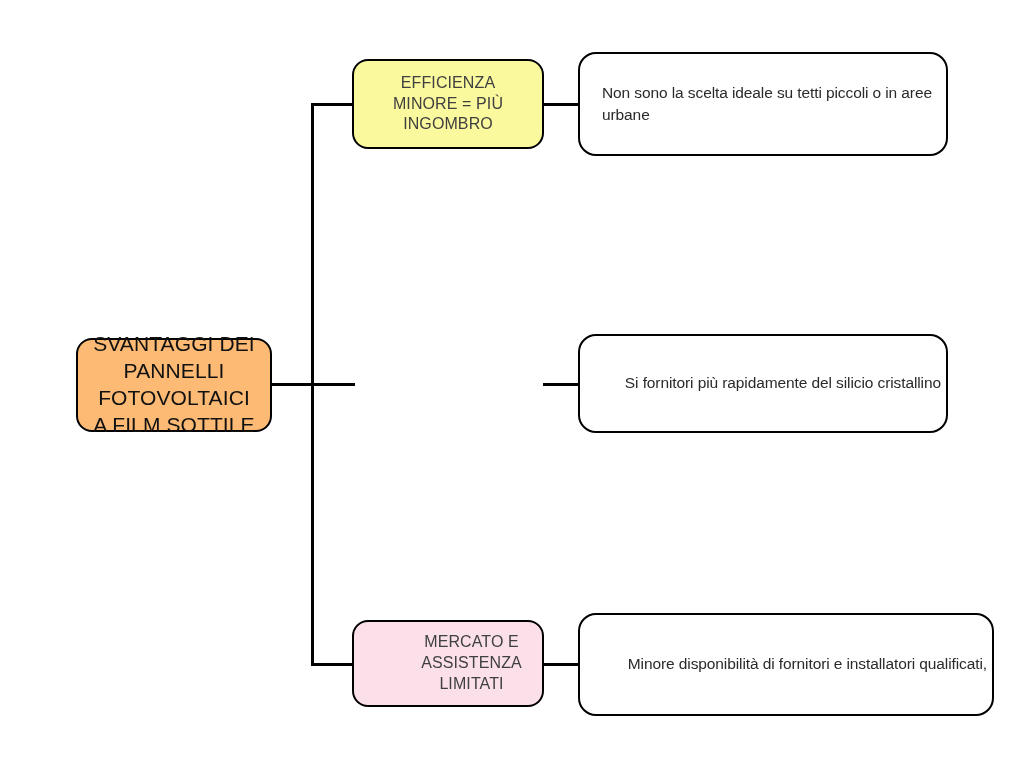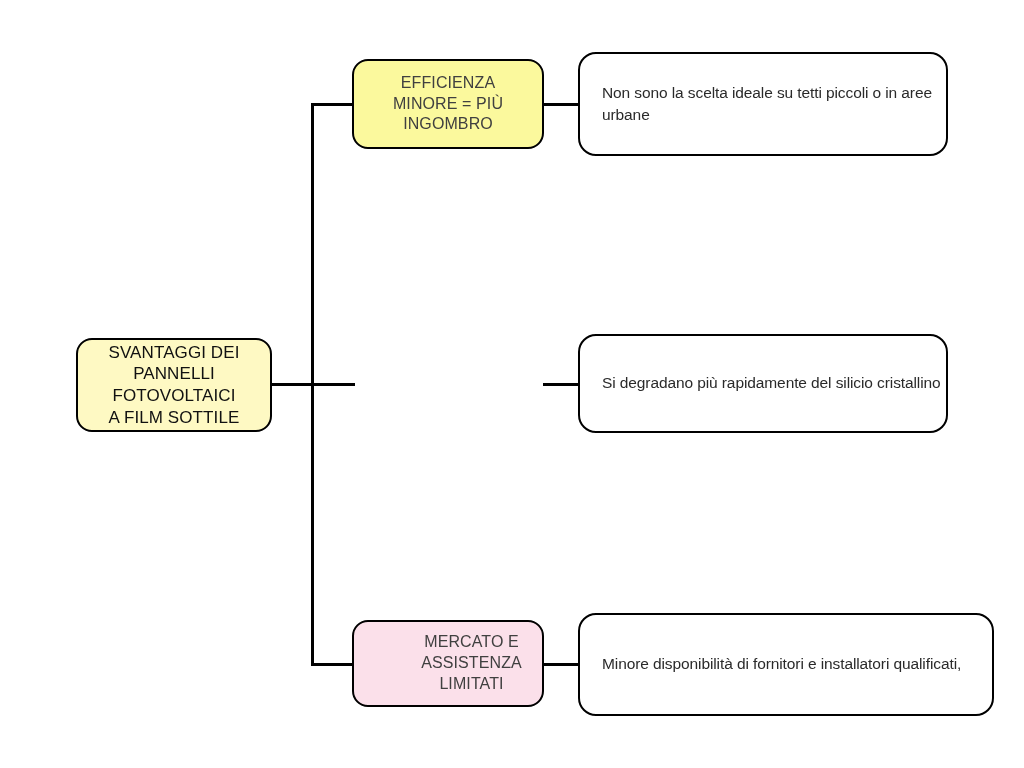--- a/index.html
+++ b/index.html
@@ -35,42 +35,42 @@
     box-sizing: border-box;
     border: 2.5px solid #000000;
     display: flex;
     align-items: center;
     justify-content: center;
     text-align: center;
   }
 
   .node-root {
     border-radius: 16px;
-    background: #fef9c3;
-    font-size: 17px;
+    background: #fdba74;
+    font-size: 21px;
     line-height: 1.28;
     color: #111111;
     letter-spacing: 0.1px;
   }
 
   .node-cat {
     border-radius: 16px;
     font-size: 16px;
     line-height: 1.3;
     color: #404040;
     letter-spacing: 0.1px;
   }
 
   .node-desc {
     border-radius: 18px;
     background: #ffffff;
     font-size: 15.5px;
     line-height: 1.45;
     color: #2a2a2a;
-    justify-content: flex-start;
+    justify-content: flex-end;
     text-align: left;
     padding: 0 5px 0 22px;
     letter-spacing: -0.1px;
   }
 
   .node-label {
     display: block;
     white-space: pre-line;
   }
 
@@ -107,21 +107,21 @@
   <div class="node node-cat" style="left:352px; top:59px; width:192px; height:90px; background:#fbf99d;">
     <span class="node-label">EFFICIENZA
 MINORE = PIÙ
 INGOMBRO</span>
   </div>
   <div class="node node-desc" style="left:578px; top:52px; width:370px; height:104px;">
     <span class="node-label">Non sono la scelta ideale su tetti piccoli o in aree urbane</span>
   </div>
 
   <div class="node node-desc" style="left:578px; top:334px; width:370px; height:99px;">
-    <span class="node-label">Si degradano più rapidamente del silicio cristallino</span>
+    <span class="node-label">Si fornitori più rapidamente del silicio cristallino</span>
   </div>
 
   <div class="node node-cat" style="left:352px; top:620px; width:192px; height:87px; background:#fbe0ea;padding-left:47px;">
     <span class="node-label">MERCATO E
 ASSISTENZA
 LIMITATI</span>
   </div>
   <div class="node node-desc" style="left:578px; top:613px; width:416px; height:103px;">
     <span class="node-label">Minore disponibilità di fornitori e installatori qualificati,</span>
   </div>

